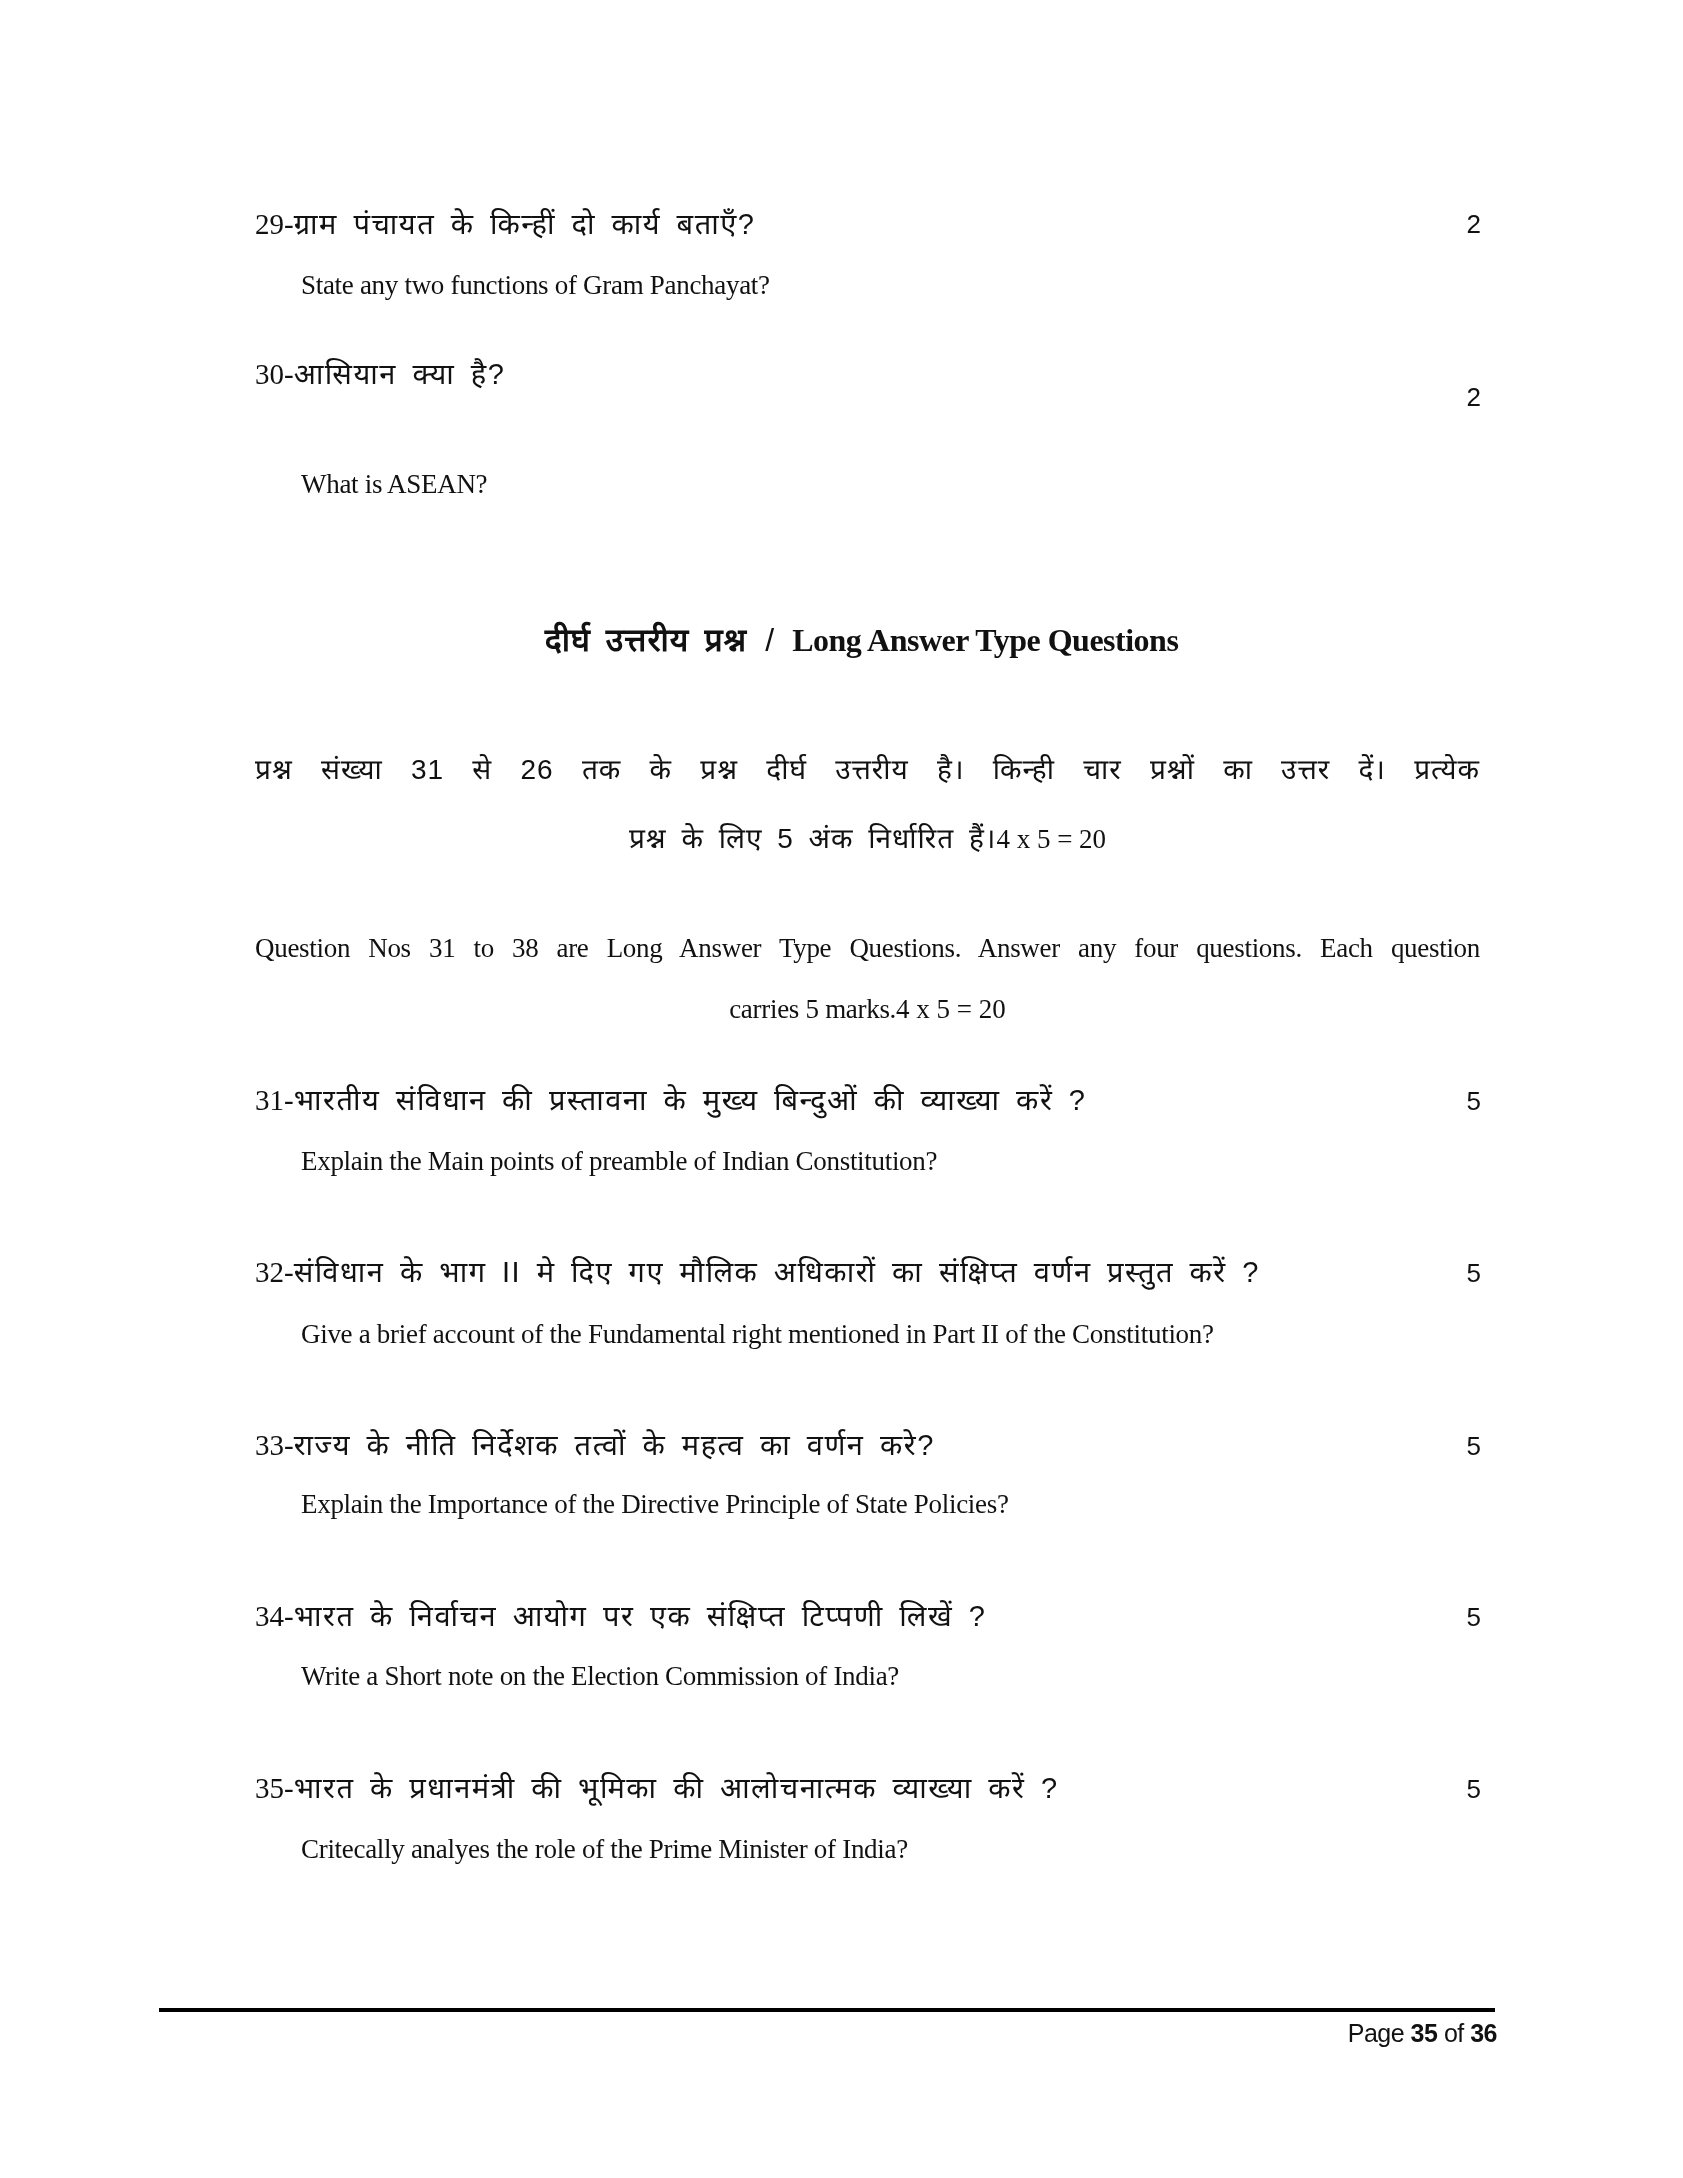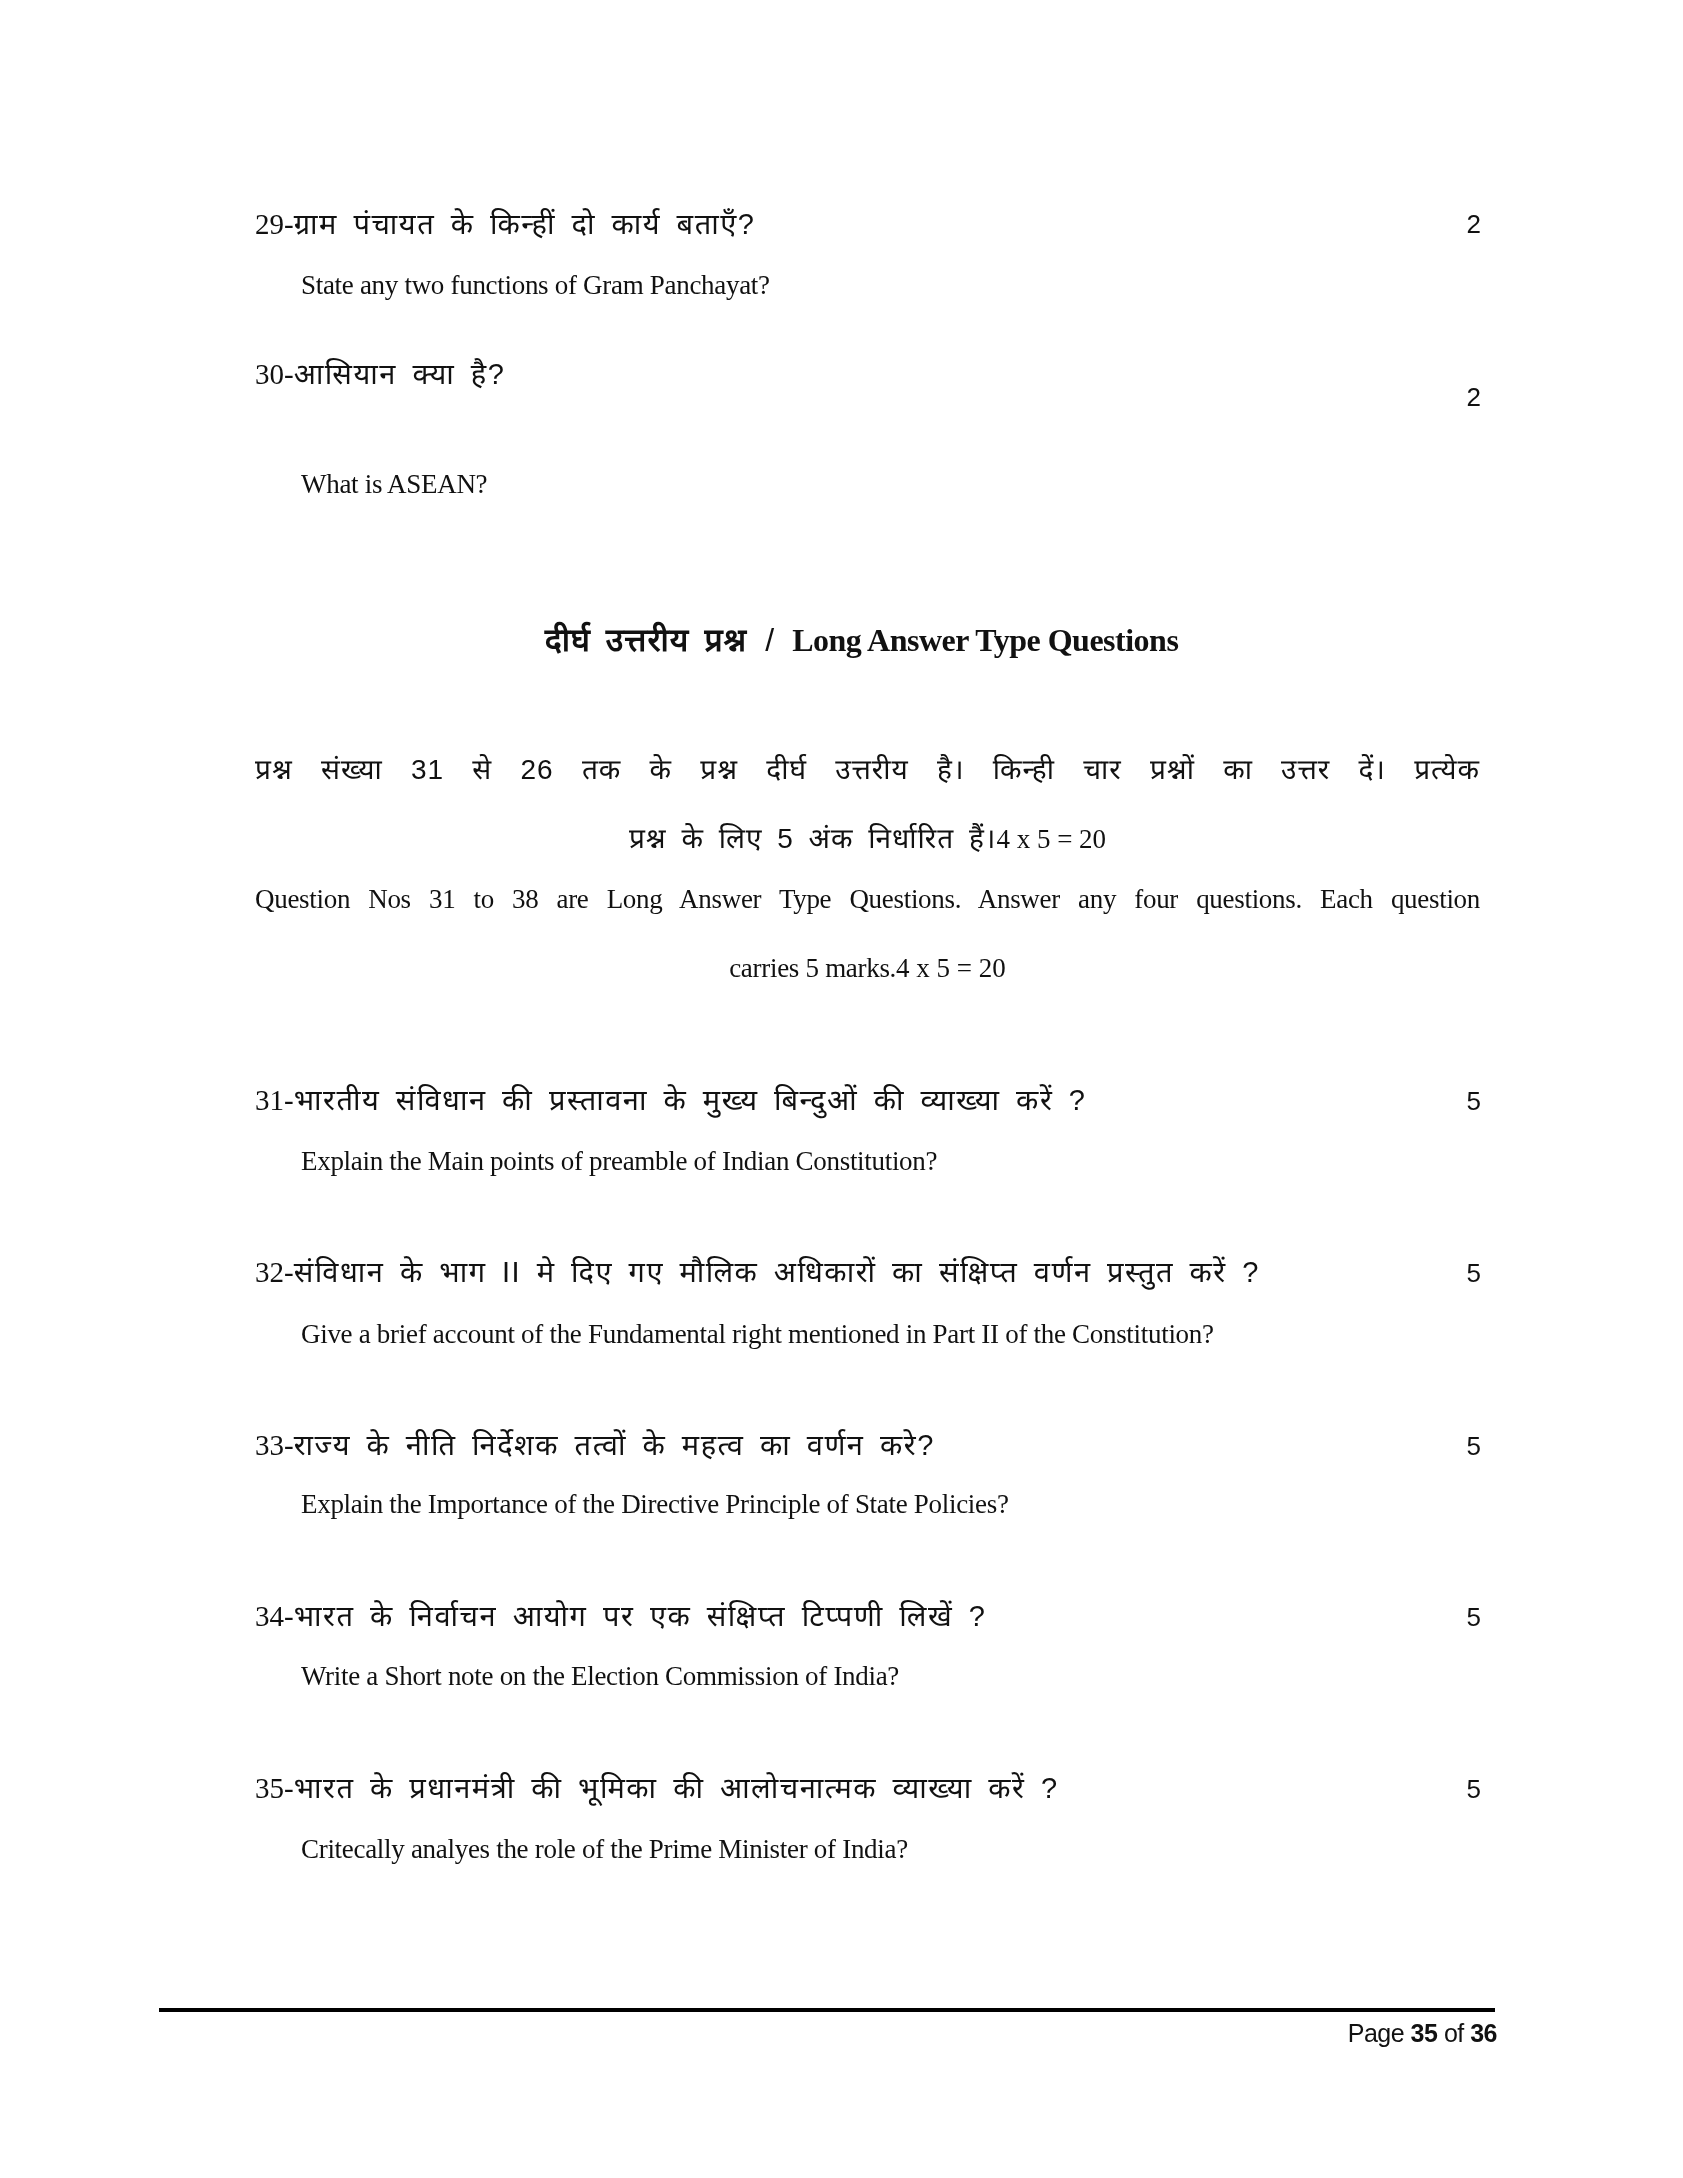--- a/index.html
+++ b/index.html
@@ -153,23 +153,23 @@
 </div>
 
 <div class="abs instr" style="top:752px;">
   <div class="instr-hi">प्रश्न संख्या 31 से 26 तक के प्रश्न दीर्घ उत्तरीय है। किन्ही चार प्रश्नों का उत्तर दें। प्रत्येक</div>
   <div class="instr-line2" style="margin-top:30px;">
     <span class="left-hi">प्रश्न के लिए 5 अंक निर्धारित हैं।</span>
     <span class="formula">4 x 5 = 20</span>
   </div>
 </div>
 
-<div class="abs instr" style="top:883px;">
+<div class="abs instr" style="top:932px;">
   <div class="instr-en">Question Nos 31 to 38 are Long Answer Type Questions. Answer any four questions. Each question</div>
-  <div class="instr-line2" style="margin-top:38px;">
+  <div class="instr-line2" style="margin-top:30px;">
     <span class="left-en">carries 5 marks.</span>
     <span class="formula">4 x 5 = 20</span>
   </div>
 </div>
 
 <div>
   <div class="abs q-hi" style="top:1082px;"><span class="qnum">31</span><span class="qnum">-</span><span>भारतीय संविधान की प्रस्तावना के मुख्य बिन्दुओं की व्याख्या करें ?</span></div>
   <div class="abs marks" style="top:1083px;">5</div>
   <div class="abs q-en" style="top:1145px;">Explain the Main points of preamble of Indian Constitution?</div>
 </div>

